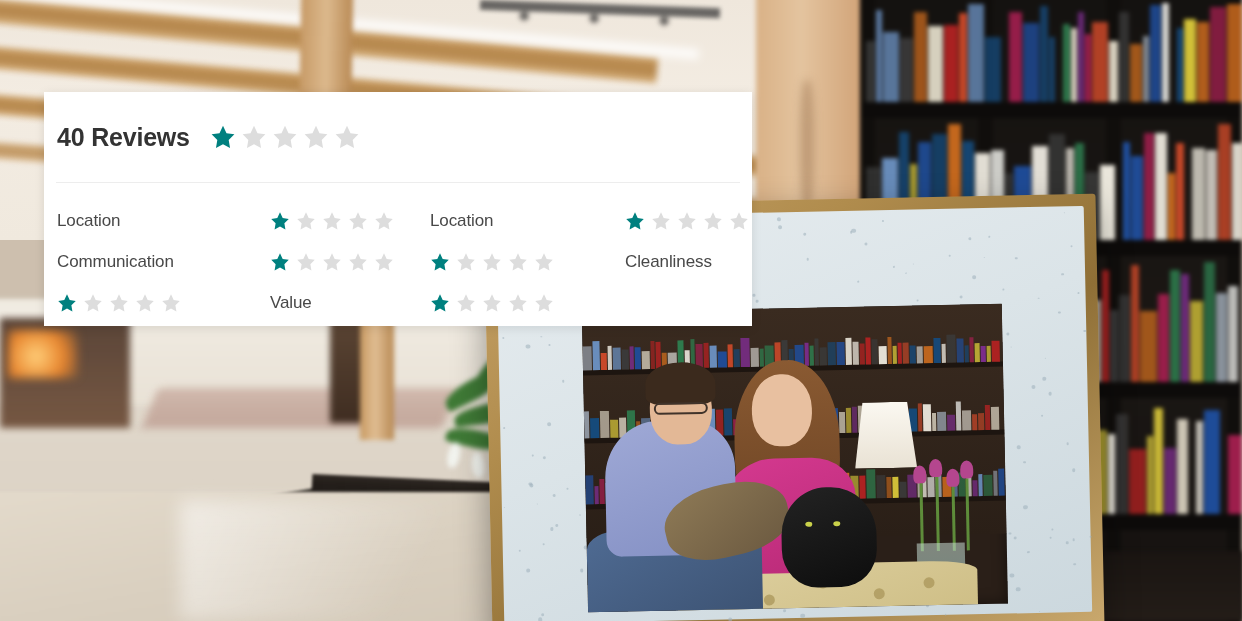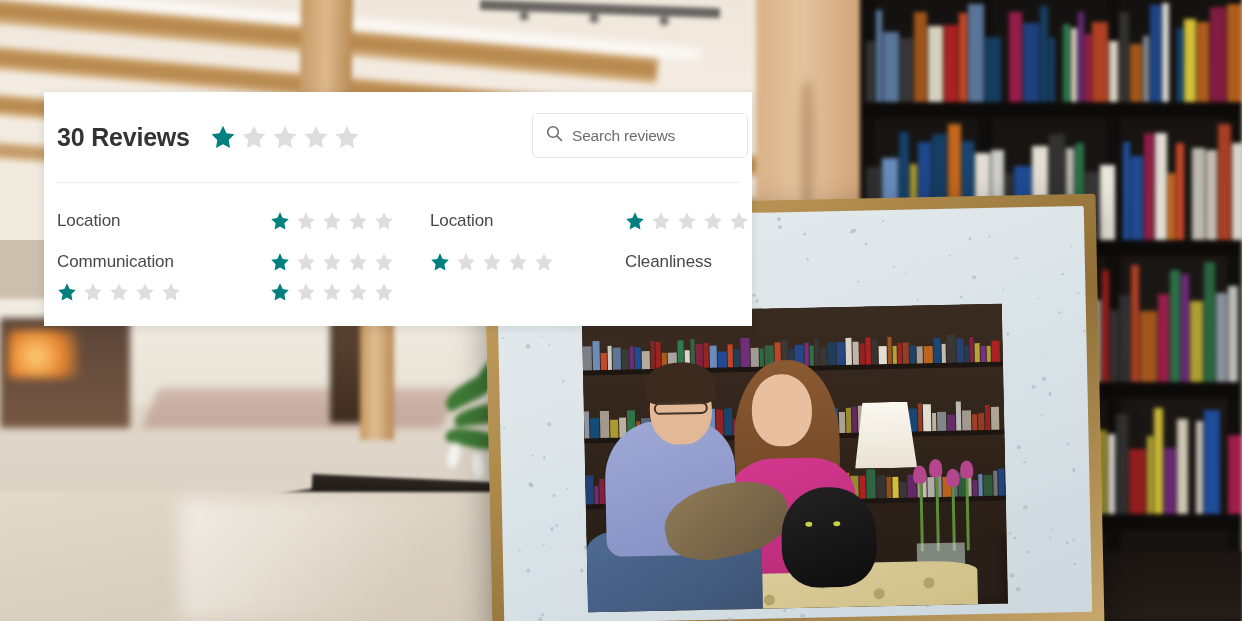--- a/index.html
+++ b/index.html
@@ -903,49 +903,40 @@
     <div class="ph ph-cat-black">
       <div class="ph-eye" style="left:24px;top:34px"></div>
       <div class="ph-eye" style="left:52px;top:34px"></div>
     </div>
   </div>
 </div>
 
 <div id="reviews-card">
 
   <div class="card-header">
-    <div class="reviews-title">30 Reviews</div>
+    <div class="reviews-title">40 Reviews</div>
 
     <div class="header-stars" id="overall-stars">
         <svg class="star" width="26" height="26" viewBox="0 0 24 24">
           <path d="M12 1.6 L15.24 8.43 L22.5 9.45 L17.25 14.7 L18.5 22.1 L12 18.6 L5.5 22.1 L6.75 14.7 L1.5 9.45 L8.76 8.43 Z" fill="#00807F"></path>
         </svg>
         <svg class="star" width="26" height="26" viewBox="0 0 24 24">
           <path d="M12 1.6 L15.24 8.43 L22.5 9.45 L17.25 14.7 L18.5 22.1 L12 18.6 L5.5 22.1 L6.75 14.7 L1.5 9.45 L8.76 8.43 Z" fill="#DDDDDD"></path>
         </svg>
         <svg class="star" width="26" height="26" viewBox="0 0 24 24">
           <path d="M12 1.6 L15.24 8.43 L22.5 9.45 L17.25 14.7 L18.5 22.1 L12 18.6 L5.5 22.1 L6.75 14.7 L1.5 9.45 L8.76 8.43 Z" fill="#DDDDDD"></path>
         </svg>
         <svg class="star" width="26" height="26" viewBox="0 0 24 24">
           <path d="M12 1.6 L15.24 8.43 L22.5 9.45 L17.25 14.7 L18.5 22.1 L12 18.6 L5.5 22.1 L6.75 14.7 L1.5 9.45 L8.76 8.43 Z" fill="#DDDDDD"></path>
         </svg>
         <svg class="star" width="26" height="26" viewBox="0 0 24 24">
           <path d="M12 1.6 L15.24 8.43 L22.5 9.45 L17.25 14.7 L18.5 22.1 L12 18.6 L5.5 22.1 L6.75 14.7 L1.5 9.45 L8.76 8.43 Z" fill="#DDDDDD"></path>
         </svg>
       </div>
 
-    <div class="search-box">
-      <span class="search-icon">
-        <svg width="17" height="17" viewBox="0 0 17 17">
-          <circle cx="7" cy="7" r="5.3" fill="none" stroke="#6d6d6d" stroke-width="1.6"></circle>
-          <line x1="10.9" y1="10.9" x2="15.4" y2="15.4" stroke="#6d6d6d" stroke-width="1.6" stroke-linecap="round"></line>
-        </svg>
-      </span>
-      <span class="search-placeholder">Search reviews</span>
-    </div>
   </div>
 
   <div class="card-divider"></div>
 
   <div class="ratings-grid" id="ratings-grid">
       <div class="rating-label">Location</div>
       <div class="rating-stars">
         <svg class="star" width="20" height="20" viewBox="0 0 24 24">
           <path d="M12 1.6 L15.24 8.43 L22.5 9.45 L17.25 14.7 L18.5 22.1 L12 18.6 L5.5 22.1 L6.75 14.7 L1.5 9.45 L8.76 8.43 Z" fill="#00807F"></path>
         </svg>
@@ -1026,20 +1017,21 @@
         <svg class="star" width="20" height="20" viewBox="0 0 24 24">
           <path d="M12 1.6 L15.24 8.43 L22.5 9.45 L17.25 14.7 L18.5 22.1 L12 18.6 L5.5 22.1 L6.75 14.7 L1.5 9.45 L8.76 8.43 Z" fill="#DDDDDD"></path>
         </svg>
         <svg class="star" width="20" height="20" viewBox="0 0 24 24">
           <path d="M12 1.6 L15.24 8.43 L22.5 9.45 L17.25 14.7 L18.5 22.1 L12 18.6 L5.5 22.1 L6.75 14.7 L1.5 9.45 L8.76 8.43 Z" fill="#DDDDDD"></path>
         </svg>
         <svg class="star" width="20" height="20" viewBox="0 0 24 24">
           <path d="M12 1.6 L15.24 8.43 L22.5 9.45 L17.25 14.7 L18.5 22.1 L12 18.6 L5.5 22.1 L6.75 14.7 L1.5 9.45 L8.76 8.43 Z" fill="#DDDDDD"></path>
         </svg>
       </div>
+      <div class="rating-label">Value</div>
       <div class="rating-stars">
         <svg class="star" width="20" height="20" viewBox="0 0 24 24">
           <path d="M12 1.6 L15.24 8.43 L22.5 9.45 L17.25 14.7 L18.5 22.1 L12 18.6 L5.5 22.1 L6.75 14.7 L1.5 9.45 L8.76 8.43 Z" fill="#00807F"></path>
         </svg>
         <svg class="star" width="20" height="20" viewBox="0 0 24 24">
           <path d="M12 1.6 L15.24 8.43 L22.5 9.45 L17.25 14.7 L18.5 22.1 L12 18.6 L5.5 22.1 L6.75 14.7 L1.5 9.45 L8.76 8.43 Z" fill="#DDDDDD"></path>
         </svg>
         <svg class="star" width="20" height="20" viewBox="0 0 24 24">
           <path d="M12 1.6 L15.24 8.43 L22.5 9.45 L17.25 14.7 L18.5 22.1 L12 18.6 L5.5 22.1 L6.75 14.7 L1.5 9.45 L8.76 8.43 Z" fill="#DDDDDD"></path>
         </svg>

